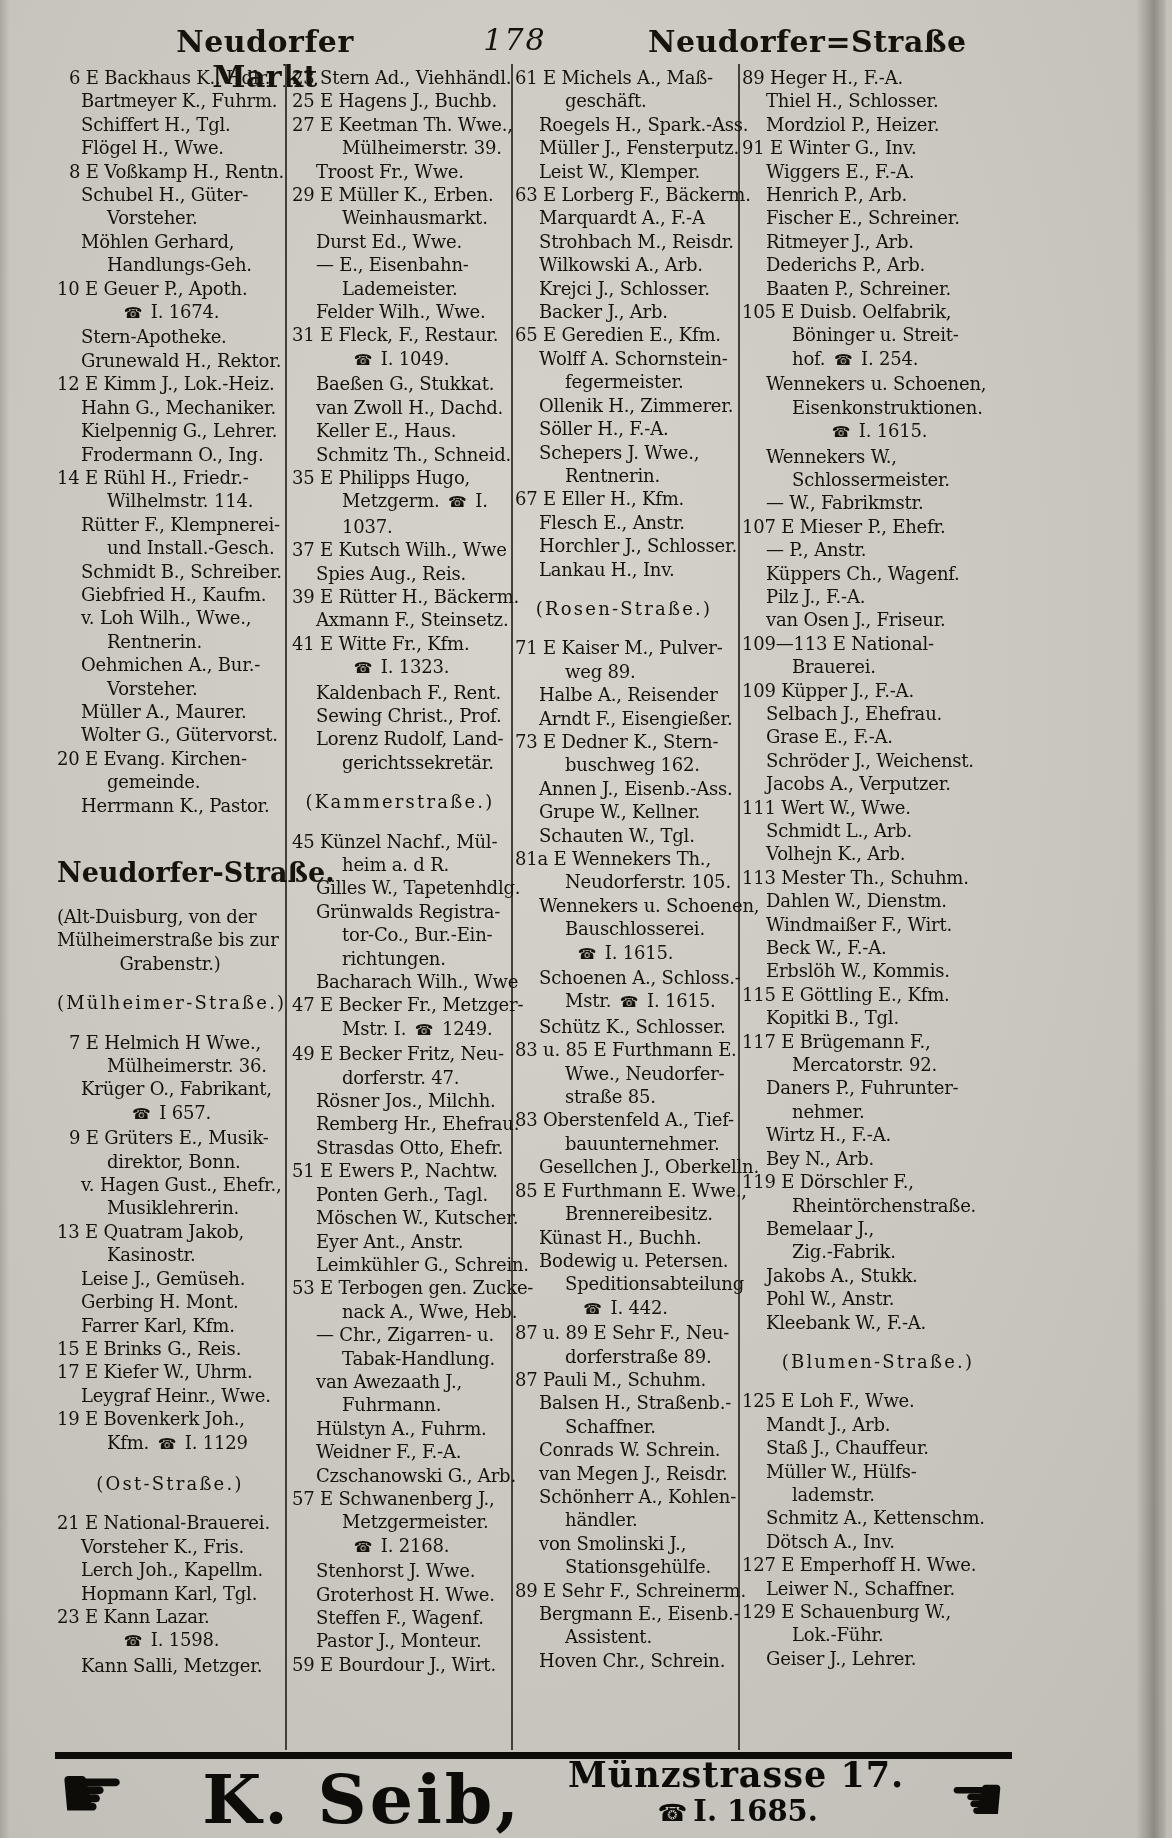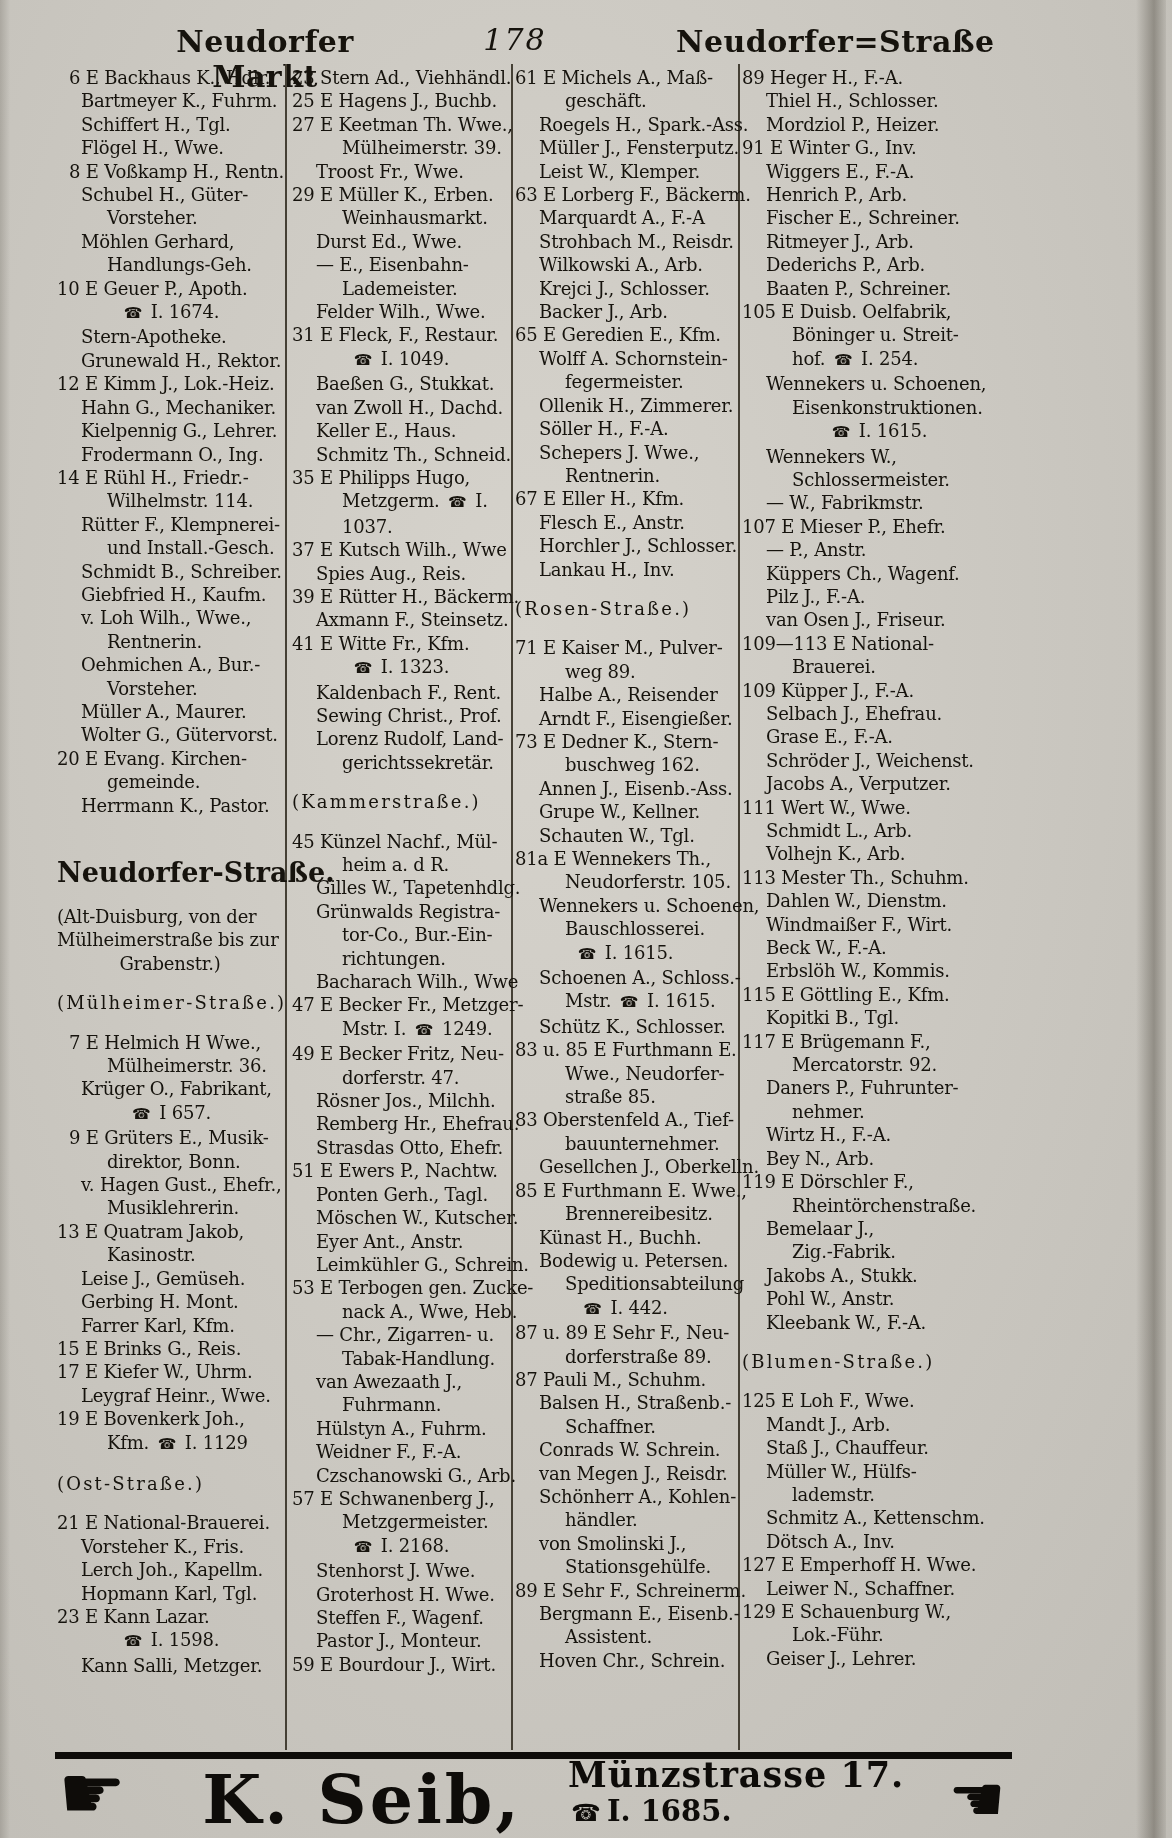--- a/index.html
+++ b/index.html
@@ -15,38 +15,38 @@
     pointer-events:none;
   }
   .page::before{
     content:"";position:absolute;top:0;left:0;width:10px;height:100%;
     background:linear-gradient(90deg,rgba(60,55,45,.20),rgba(60,55,45,0));
     pointer-events:none;
   }
   .hdr-item{position:absolute;top:24px;font-size:30px;font-weight:bold;text-align:center;letter-spacing:.5px;}
   .hdr-left{left:150px;width:230px;}
   .hdr-num{left:470px;width:90px;font-style:italic;font-weight:normal;font-size:30px;top:22px;letter-spacing:2px;}
-  .hdr-right{left:676px;width:230px;}
+  .hdr-right{left:648px;width:230px;}
   .divider{position:absolute;top:64px;height:1686px;width:2px;background:#454035;}
   .col{position:absolute;top:66px;font-size:18px;}
   .line{line-height:23.4px;white-space:nowrap;letter-spacing:-0.2px;}
   .i1{padding-left:24px;}
   .i2{padding-left:50px;}
   .n1{padding-left:12px;}
   .ctr{text-align:center;padding-left:0;}
-  .note{letter-spacing:2.2px;padding:1px 0;white-space:nowrap;}
+  .note{text-align:center;letter-spacing:2.2px;padding:1px 0;white-space:nowrap;}
   .sect{font-size:27px;font-weight:bold;text-align:center;margin:26px 0 12px;letter-spacing:0;line-height:30px;}
   .gap{height:15px;}
   .gap2{height:5px;}
   .phone-icon{font-family:"DejaVu Sans",sans-serif;font-size:15px;margin:0 3px;letter-spacing:0;}
   .footer-rule{position:absolute;left:55px;top:1752px;width:957px;height:7px;background:#0e0c09;}
   .ad{position:absolute;left:58px;top:1760px;width:960px;height:78px;display:flex;align-items:flex-start;overflow:hidden;}
   .manicule{font-family:"DejaVu Sans",sans-serif;font-size:76px;line-height:70px;margin-top:-2px;color:#0e0c09;}
   .ad-name{font-size:68px;font-weight:bold;letter-spacing:3px;line-height:78px;margin-left:76px;color:#0e0c09;}
-  .ad-mid{margin-left:46px;margin-top:-4px;color:#0e0c09;}
+  .ad-mid{margin-left:46px;margin-top:-4px;text-align:center;color:#0e0c09;}
   .ad-address{font-size:35px;font-weight:bold;letter-spacing:1px;line-height:38px;}
   .ad-phone{font-size:29px;font-weight:bold;margin-top:0;}
   .ad-phone .phone-icon{font-size:24px;margin-right:6px;}
   .manicule-l{margin-left:44px;font-size:64px;margin-top:4px;}
 </style>
 </head>
 <body>
 
 <div class="page">
 

